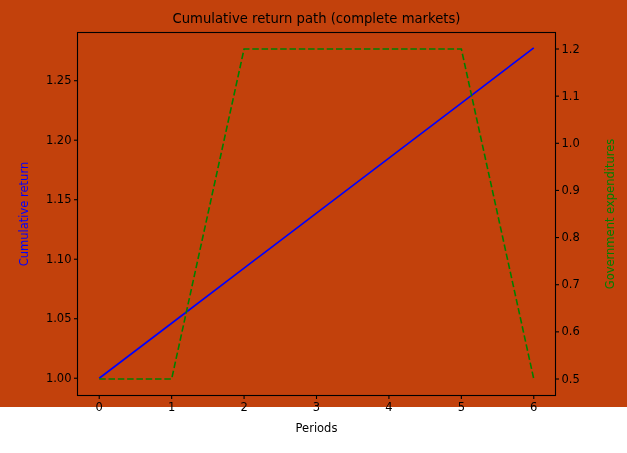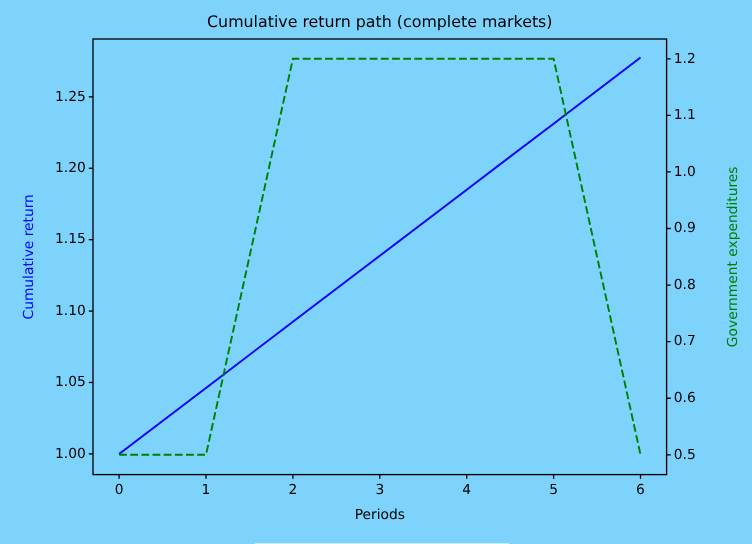--- a/index.html
+++ b/index.html
@@ -9,22 +9,22 @@
   }
   body {
     width: 627px;
     height: 453px;
     font-family: "DejaVu Sans", "Liberation Sans", sans-serif;
     overflow: hidden;
   }
   #figure {
     position: relative;
     width: 627px;
-    height: 453px;
-    background: #7dd3fc;
+    height: 407px;
+    background: #c2410c;
   }
   #figure svg {
     display: block;
   }
   .chart-title {
     font-size: 13.2px;
     fill: #000000;
     text-anchor: middle;
     dominant-baseline: middle;
   }

